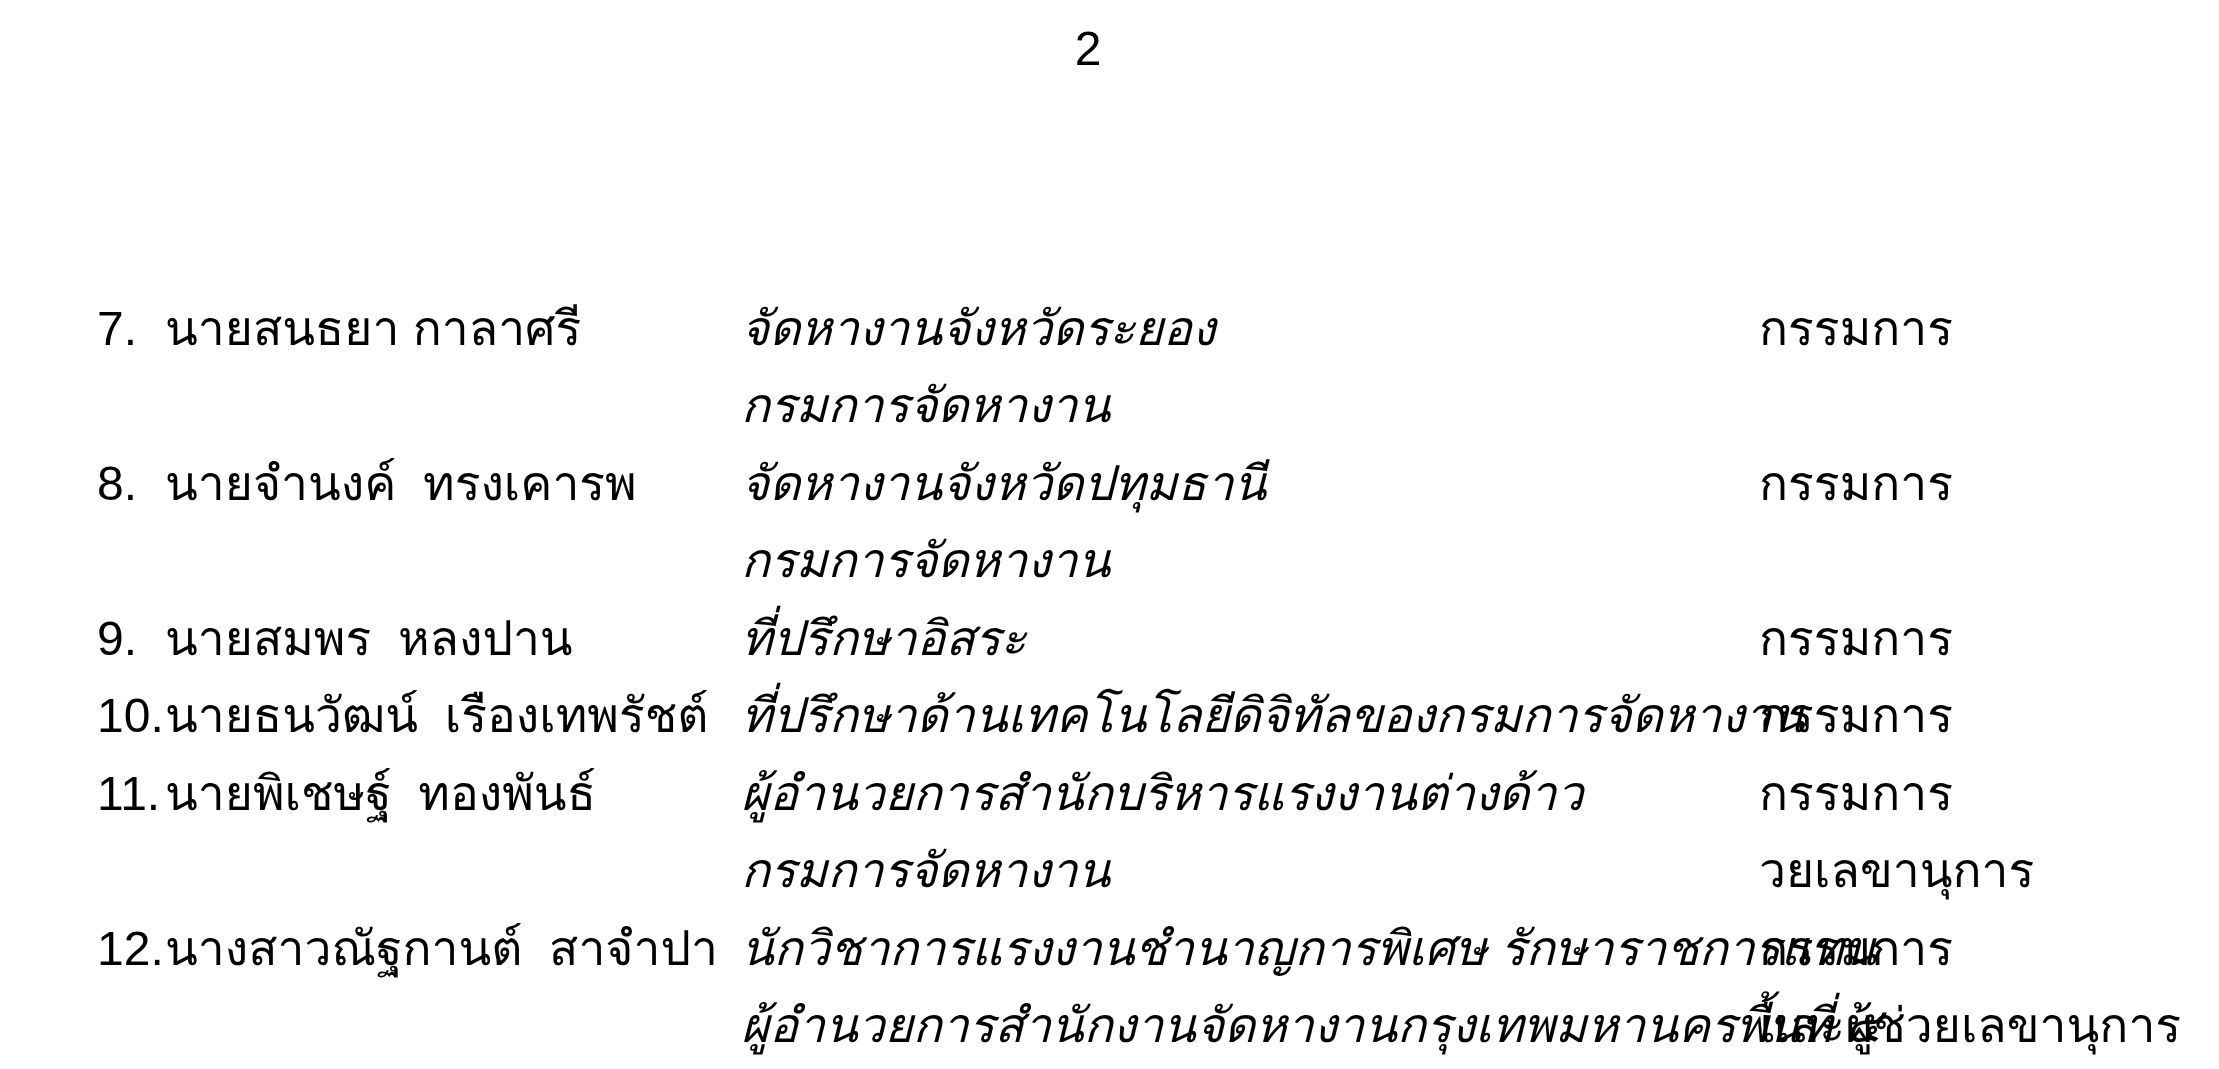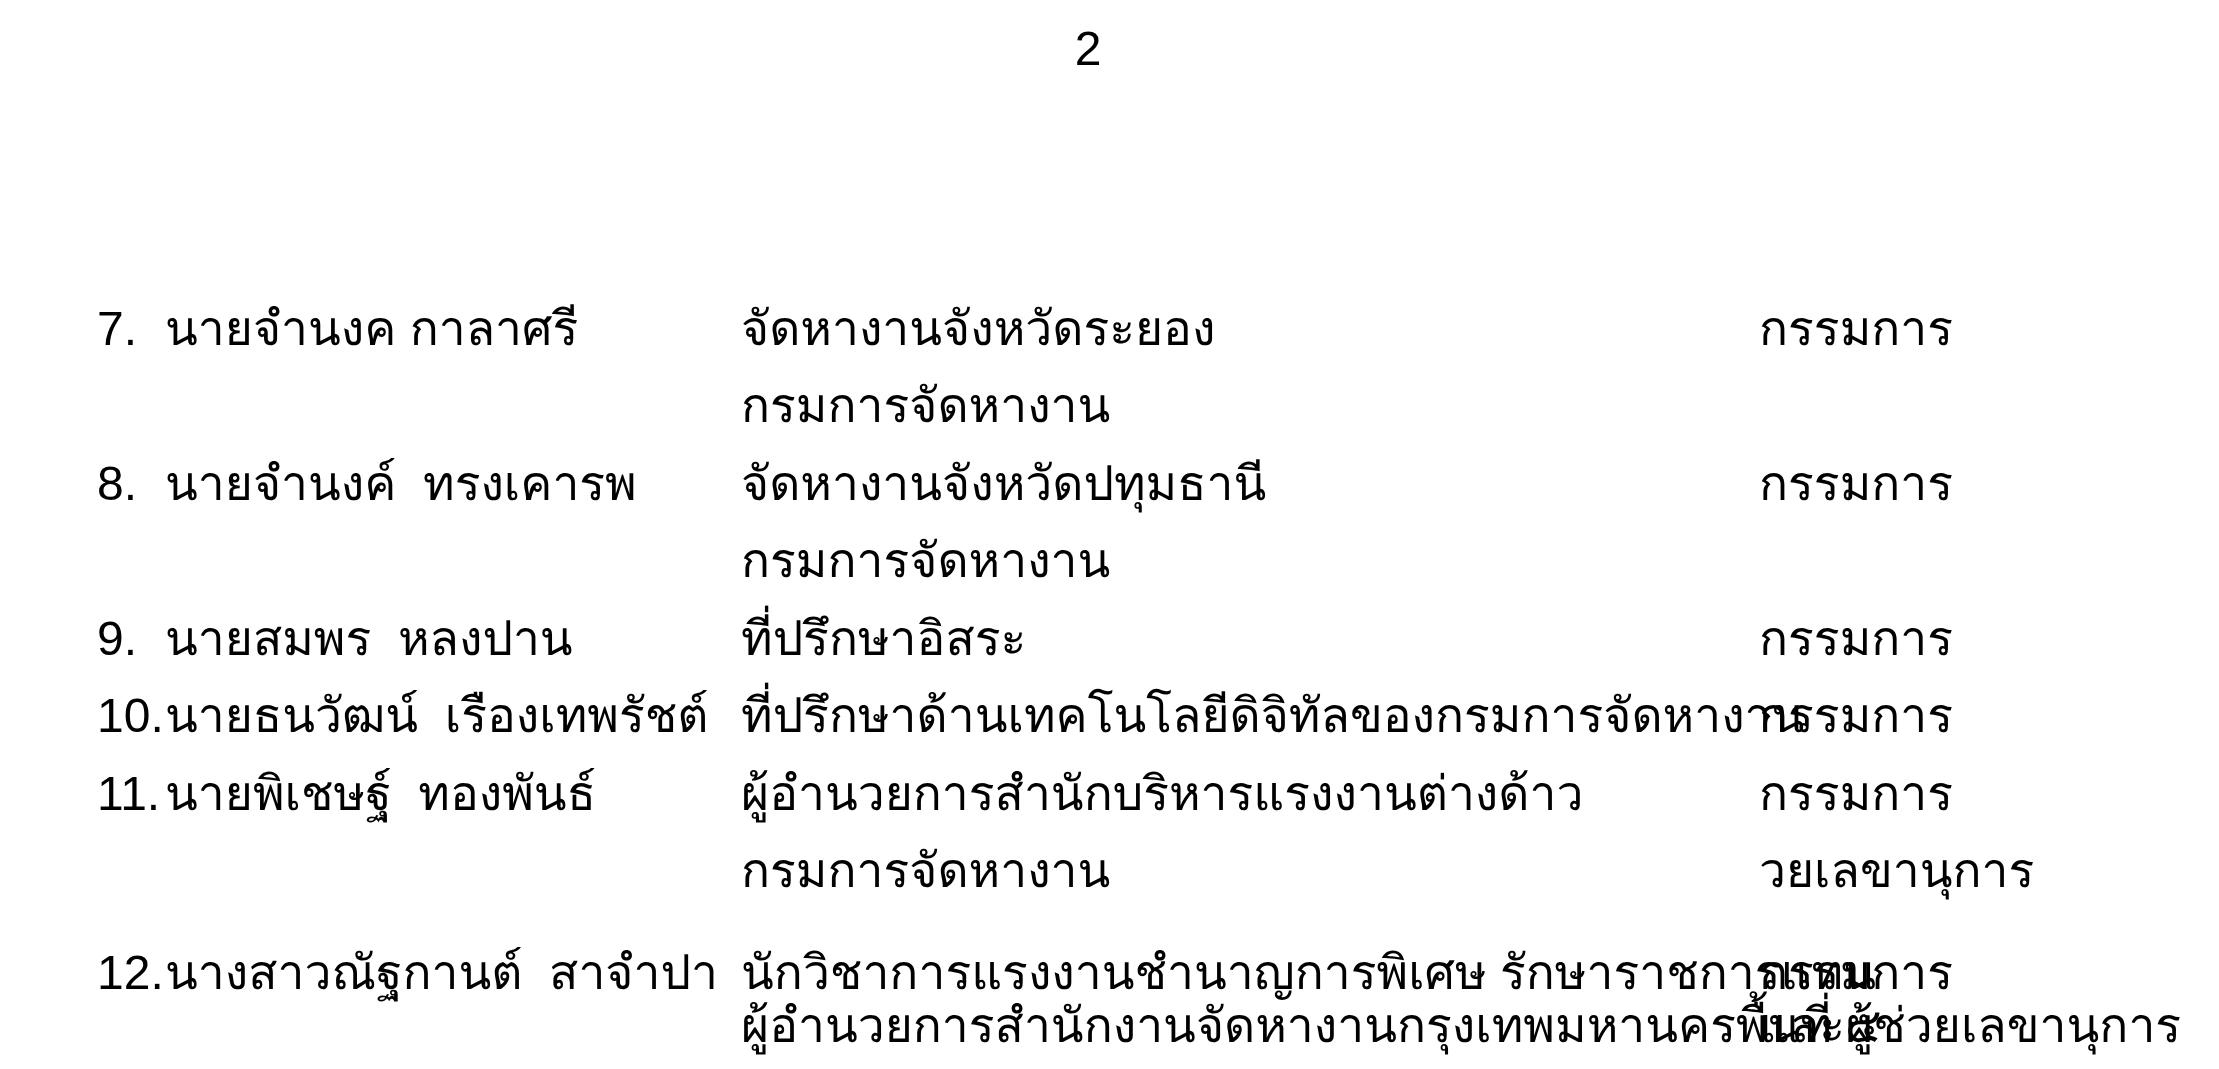--- a/index.html
+++ b/index.html
@@ -38,44 +38,44 @@
   }
   
   .l0 { top: 290px; }
   .l1 { top: 367px; }
   .l2 { top: 445px; }
   .l3 { top: 522px; }
   .l4 { top: 600px; }
   .l5 { top: 677px; }
   .l6 { top: 755px; padding-left: 25px; }
   .l7 { top: 832px; }
-  .l8 { top: 934px; padding-left: 28px; }
+  .l8 { top: 910px; padding-left: 28px; }
   .l9 { top: 987px; }
   
   .col {
     position: absolute;
     top: 0;
     white-space: pre;
   }
   .col-num  { left: 97px;   width: 66px;  }
   .col-name { left: 165px;  width: 574px; }
-  .col-pos  { left: 741px;  width: 985px; }
+  .col-pos  { left: 741px;  width: 985px; font-style: italic; }
   .col-role { left: 1730px; width: 480px; margin-left: 29px; }
 </style>
 </head>
 <body>
 
 <div class="page">
 
   <div class="page-number">2</div>
 
   <div>
     <div class="doc-line l0">
       <span class="col col-num">7.</span>
-      <span class="col col-name">นายจำนงค กาลาศรี</span>
+      <span class="col col-name">นายสนธยา กาลาศรี</span>
       <span class="col col-pos">จัดหางานจังหวัดระยอง</span>
       <span class="col col-role">กรรมการ</span>
     </div>
     <div class="doc-line l1">
       <span class="col col-pos">กรมการจัดหางาน</span>
       <span class="col col-role"></span>
     </div>
   </div>
 
   <div>

